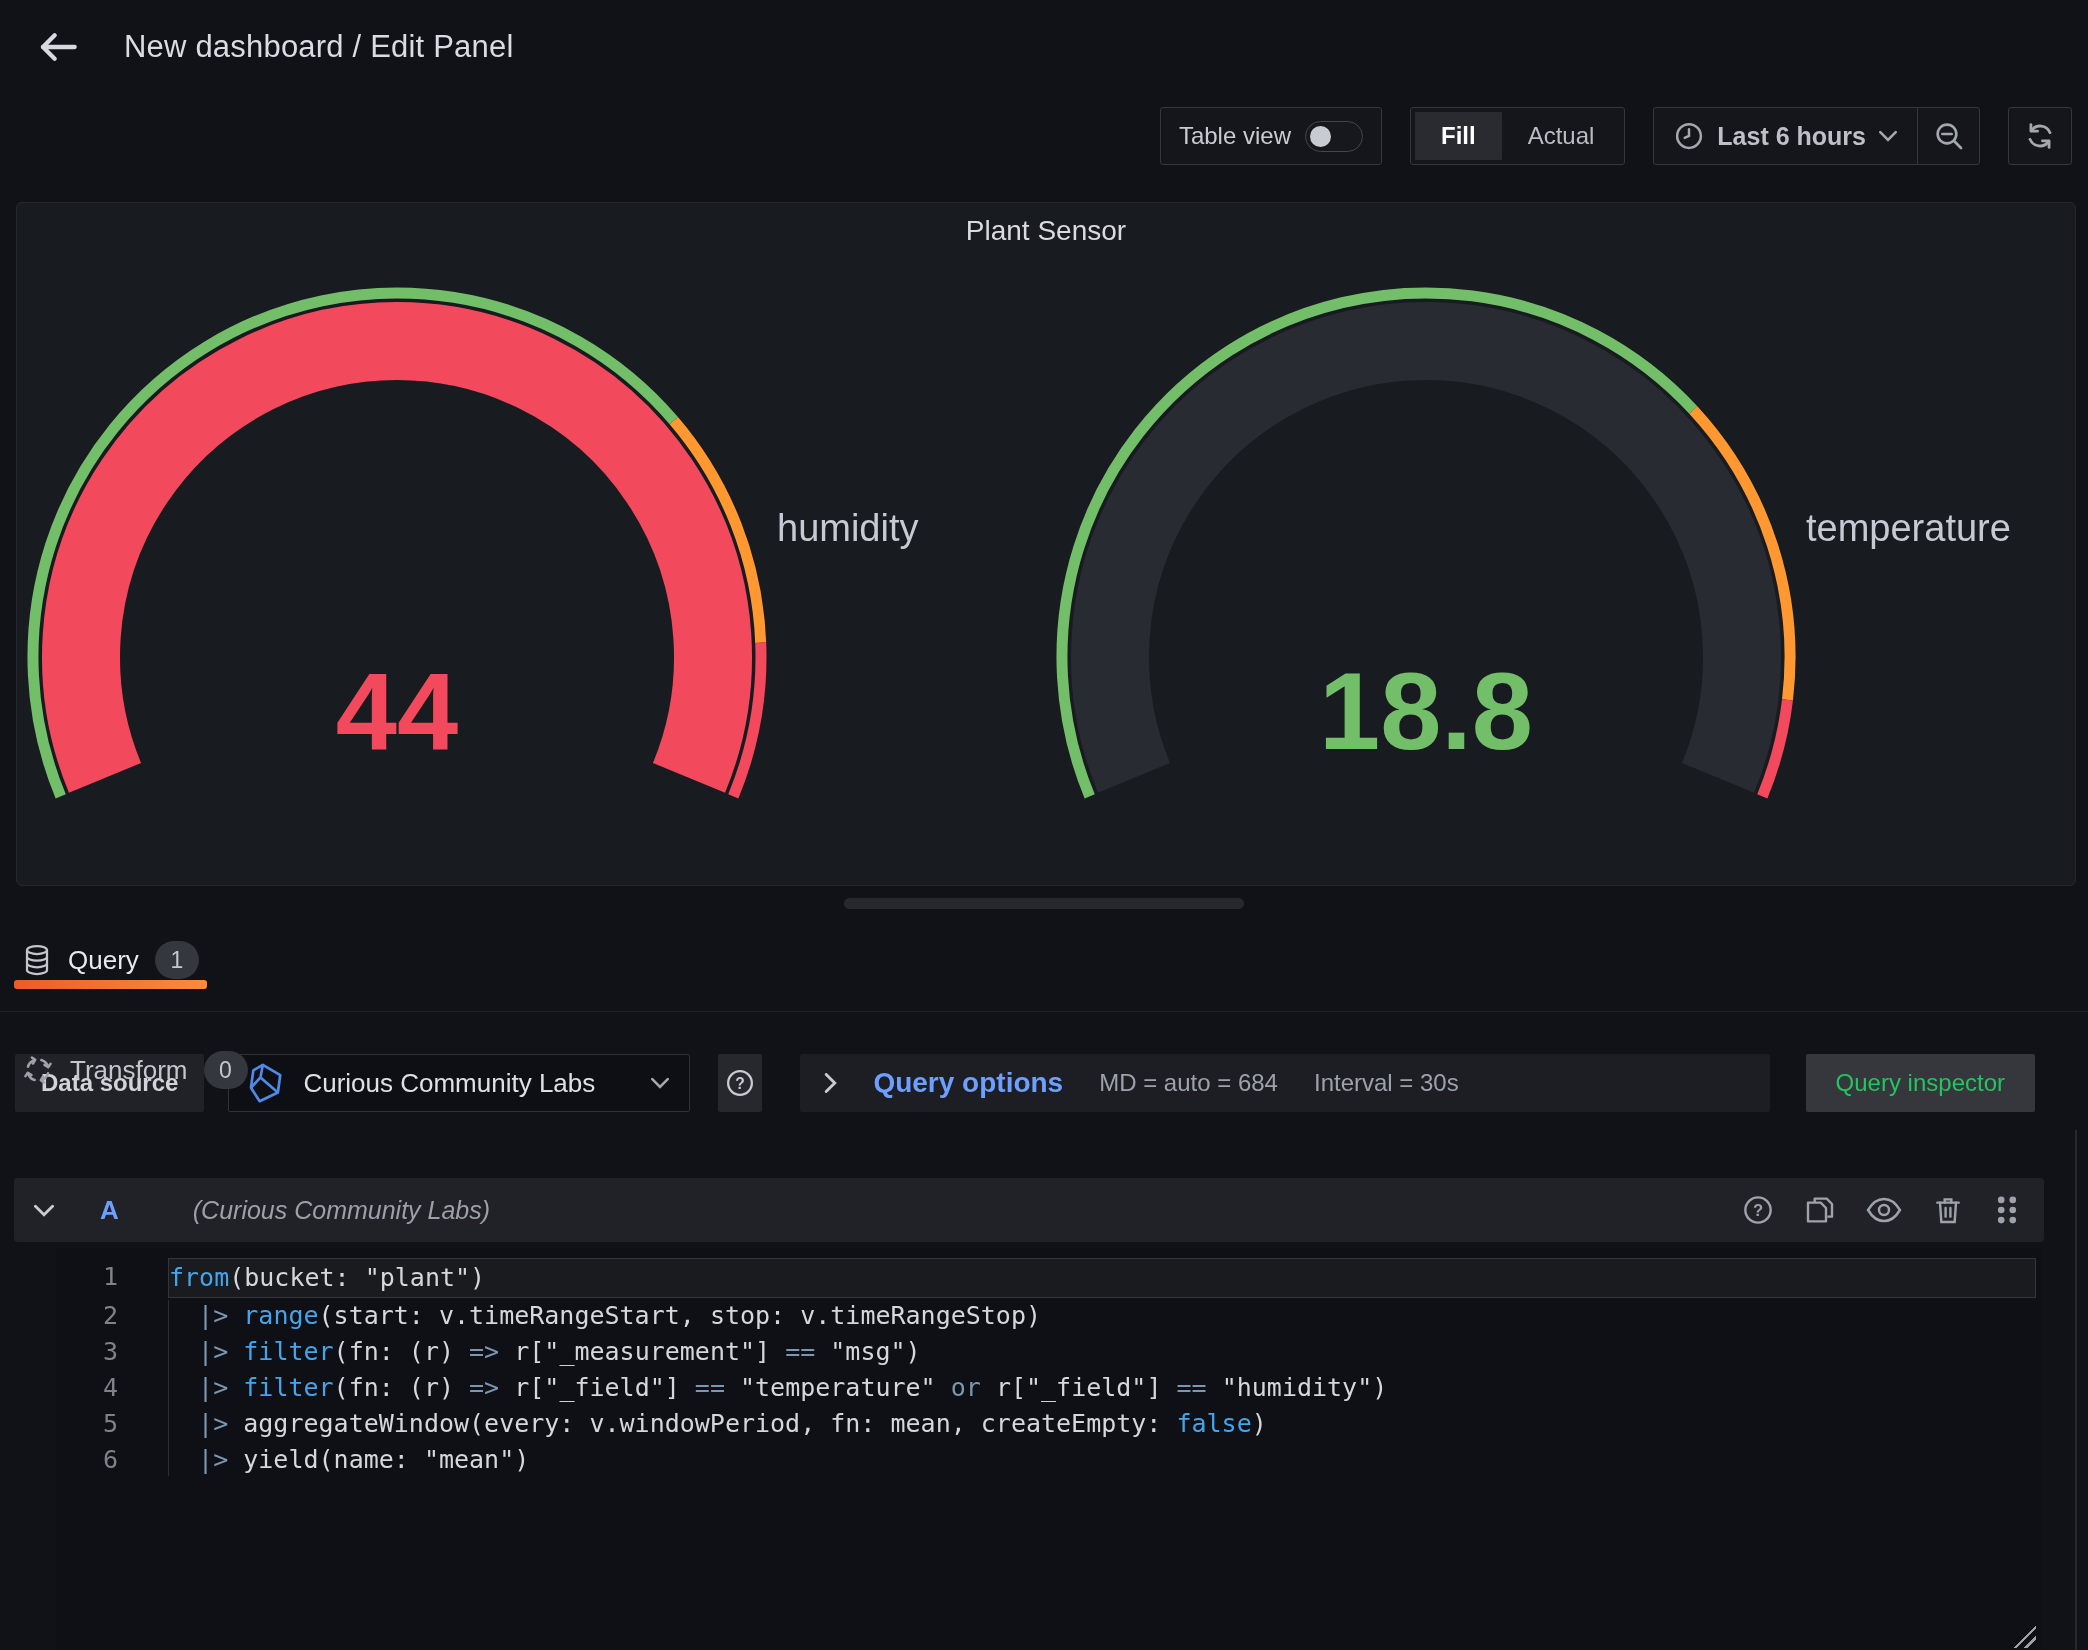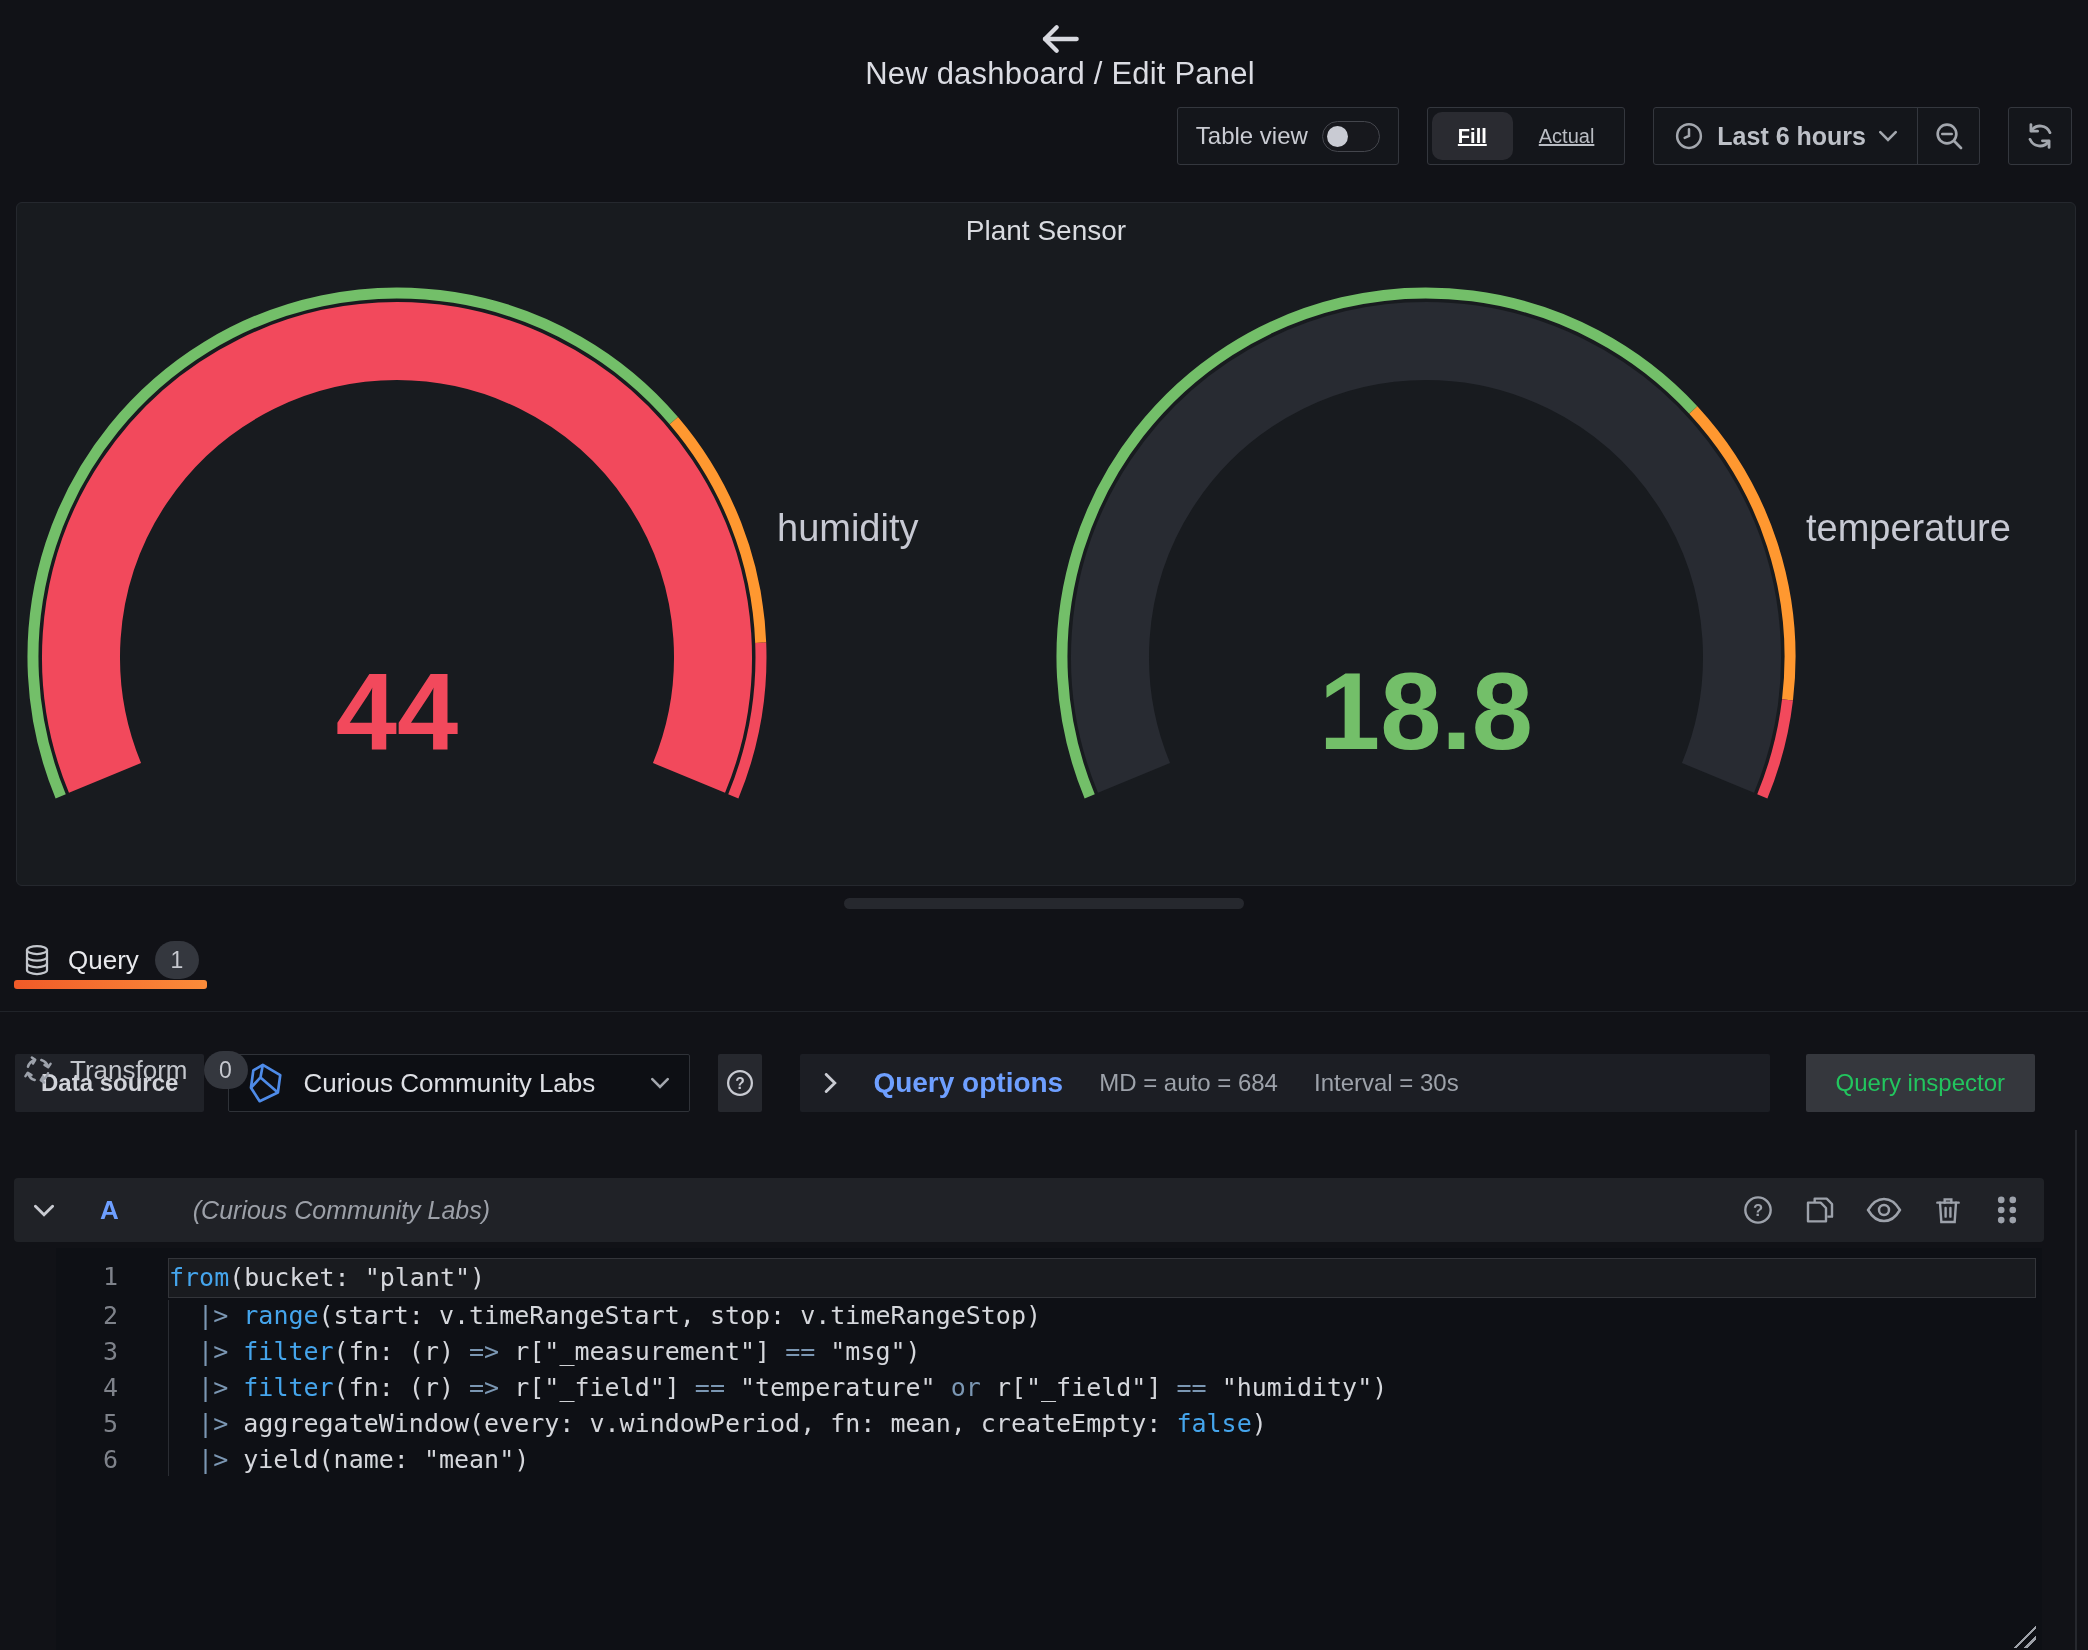--- a/index.html
+++ b/index.html
@@ -7,33 +7,33 @@
   body {
     background:#111217;
     font-family:"Liberation Sans", sans-serif;
     color:#D8DAE0;
     overflow:hidden;
     position:relative;
   }
   svg { display:block; }
 
   
-  .topbar { display:flex; align-items:center; padding:22px 4px 0 36px; height:72px;flex-direction:column; }
+  .topbar { display:flex; align-items:center; gap:44px; padding:22px 4px 0 36px; height:72px; }
   .back-btn { width:44px; height:44px; display:flex; align-items:center; justify-content:center; cursor:pointer; }
   .page-title { font-size:31px; font-weight:500; color:#DBDCE3; letter-spacing:.2px; }
 
   
   .toolbar { display:flex; justify-content:flex-end; align-items:center; gap:28px; padding-right:16px; margin-top:34px; height:60px; }
   .tb-box { display:flex; align-items:center; background:#14161B; border:1px solid #34373E; border-radius:3px; height:58px; }
   .tablev { padding:0 18px; gap:14px; }
   .tb-label { font-size:24px; font-weight:500; color:#C9CBD2; }
   .toggle { width:58px; height:31px; border:1px solid #44464D; border-radius:16px; background:#17181D; position:relative; cursor:pointer; }
   .toggle .knob { position:absolute; left:4px; top:4px; width:21px; height:21px; border-radius:50%; background:#C9CBD3; }
   .seg-group { padding:4px; }
-  .seg { padding:0 26px; height:48px; display:flex; align-items:center; font-size:20px; color:#B9BCC3; border-radius:10px; cursor:pointer;text-decoration:underline; }
+  .seg { padding:0 26px; height:48px; display:flex; align-items:center; font-size:24px; color:#B9BCC3; border-radius:1px; cursor:pointer; }
   .seg.active { background:#2A2B31; color:#FFFFFF; font-weight:700; }
   .time-box { padding:0; }
   .time-main { display:flex; align-items:center; gap:13px; padding:0 20px; height:100%; cursor:pointer; }
   .time-text { font-size:25px; font-weight:600; color:#BDC0C7; }
   .time-zoom { width:62px; height:100%; border-left:1px solid #34373E; display:flex; align-items:center; justify-content:center; cursor:pointer; }
   .refresh-box { width:64px; justify-content:center; cursor:pointer; }
 
   
   .panel { margin:36px 12px 0 16px; width:2060px; height:684px; background:#181B1F; border:1px solid #25282E; border-radius:6px; }
   .panel-title { text-align:center; font-size:28px; font-weight:500; color:#D9DBE0; padding-top:12px; height:50px; }

